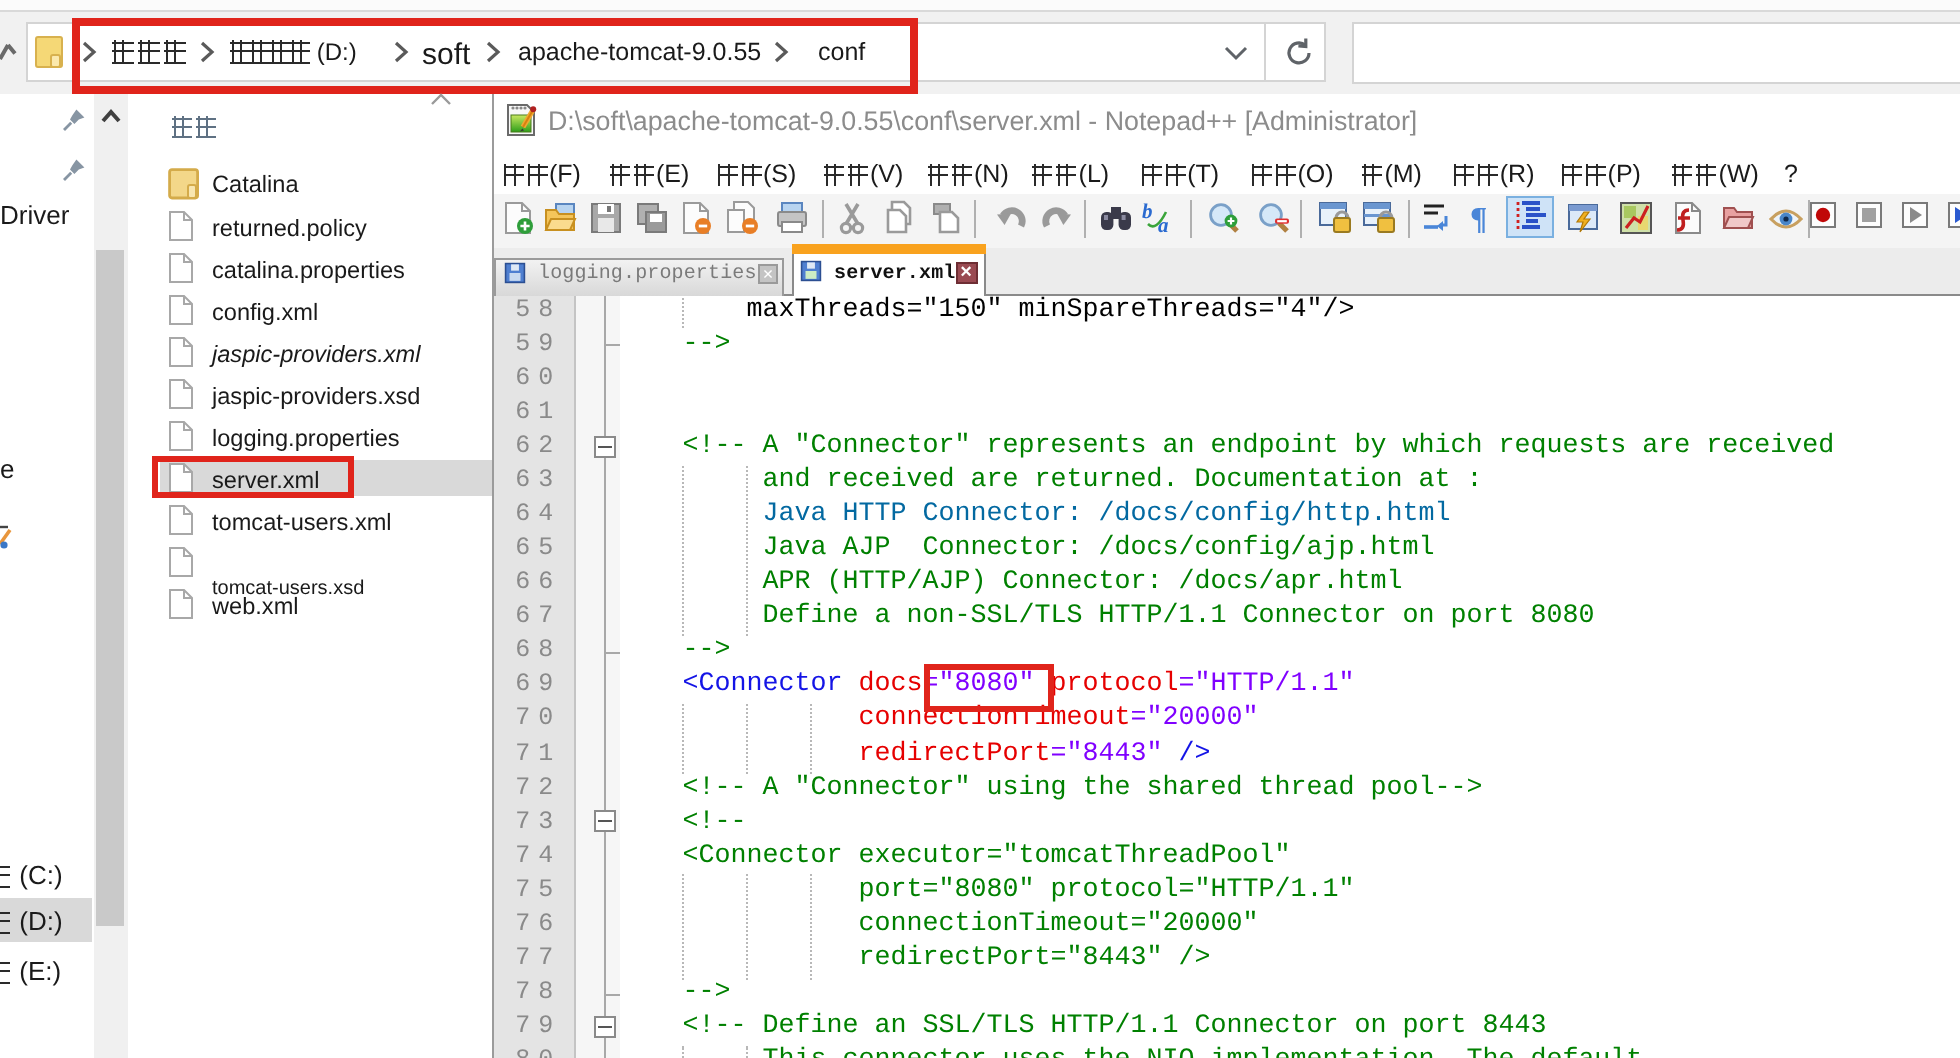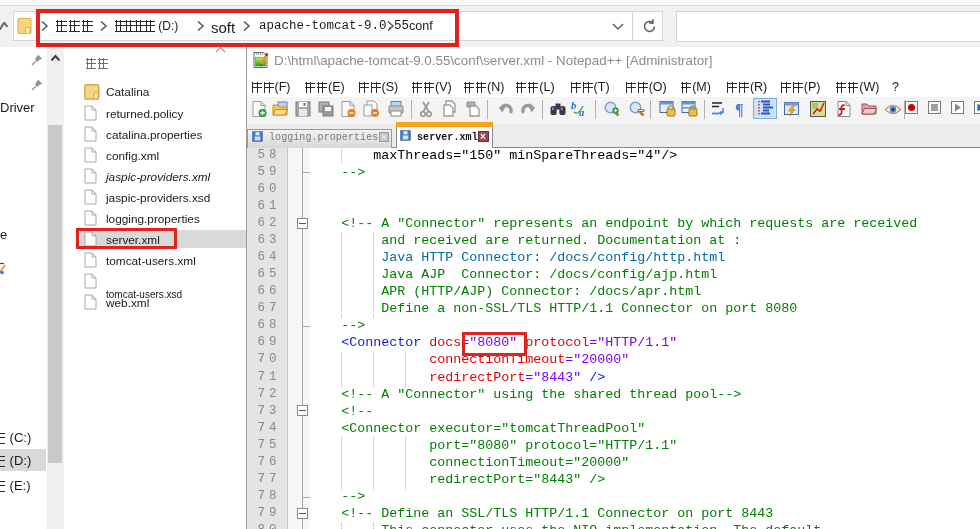--- a/index.html
+++ b/index.html
@@ -55,21 +55,21 @@
       <path d="M2 1.5 L7 6 L2 10.5" fill="none" stroke="#5a5a5a" stroke-width="1.6"></path>
     </svg>
     <div class="abs" style="left:115px;top:19px;font-size:12.5px;color:#1a1a1a;white-space:nowrap;"><span class="cj c10"></span><span class="cj c10"></span><span class="cj c10"></span><span class="cj c10"></span><span style="font-size:12px;"> (D:)</span></div>
     <svg class="abs" style="left:196px;top:20px;" width="9" height="12" viewBox="0 0 9 12">
       <path d="M2 1.5 L7 6 L2 10.5" fill="none" stroke="#5a5a5a" stroke-width="1.6"></path>
     </svg>
     <div class="abs" style="left:211px;top:19px;font-size:15px;color:#1a1a1a;white-space:nowrap;">soft</div>
     <svg class="abs" style="left:242px;top:20px;" width="9" height="12" viewBox="0 0 9 12">
       <path d="M2 1.5 L7 6 L2 10.5" fill="none" stroke="#5a5a5a" stroke-width="1.6"></path>
     </svg>
-    <div class="abs" style="left:259px;top:19px;font-size:12.5px;color:#1a1a1a;white-space:nowrap;font-family:Liberation Mono, monospace;">apache-tomcat-9.0.55</div>
+    <div class="abs" style="left:259px;top:19px;font-size:12.5px;color:#1a1a1a;white-space:nowrap;">apache-tomcat-9.0.55</div>
     <svg class="abs" style="left:386px;top:20px;" width="9" height="12" viewBox="0 0 9 12">
       <path d="M2 1.5 L7 6 L2 10.5" fill="none" stroke="#5a5a5a" stroke-width="1.6"></path>
     </svg>
     <div class="abs" style="left:409px;top:19px;font-size:12.5px;color:#1a1a1a;white-space:nowrap;">conf</div>
   </div>
 
 <svg class="abs" style="left:611px;top:22px;" width="14" height="9" viewBox="0 0 14 9">
   <path d="M2 2 L7 7 L12 2" fill="none" stroke="#5f6368" stroke-width="1.5"></path>
 </svg>
 
@@ -189,21 +189,21 @@
   <rect x="2.5" y="6.5" width="10" height="8.5" fill="url(#gg)" stroke="#4a7a1a" stroke-width="0.5"></rect>
   <circle cx="3.5" cy="3" r="0.8" fill="#888"></circle>
     <circle cx="5.5" cy="3" r="0.8" fill="#888"></circle>
   <circle cx="7.5" cy="3" r="0.8" fill="#888"></circle>
     <circle cx="9.5" cy="3" r="0.8" fill="#888"></circle>
   <path d="M8.5 12.5 L13.2 4.5" stroke="#f0a830" stroke-width="2.6"></path>
   <path d="M8.5 12.5 L13.2 4.5" stroke="#d88010" stroke-width="1" stroke-dasharray="0"></path>
   <circle cx="13.6" cy="3.6" r="1.5" fill="#b02020"></circle>
   <path d="M8.2 13.2 l-1.2 1.6 2 -0.6 Z" fill="#3a3a3a"></path>
 </svg>
-<div class="abs" style="left:274px;top:53px;font-size:13.4px;color:#8c8c8c;white-space:nowrap;">D:\html\apache-tomcat-9.0.55\conf\server.xml - Notepad++ [Administrator]</div>
+<div class="abs" style="left:274px;top:53px;font-size:13.4px;color:#8c8c8c;white-space:nowrap;">D:\soft\apache-tomcat-9.0.55\conf\server.xml - Notepad++ [Administrator]</div>
 
 <div id="menubar">
     <div class="abs" style="left:250.5px;top:80px;font-size:12.5px;color:#1a1a1a;white-space:nowrap;"><span class="cj sm"></span><span class="cj sm"></span>(F)</div>
     <div class="abs" style="left:304px;top:80px;font-size:12.5px;color:#1a1a1a;white-space:nowrap;"><span class="cj sm"></span><span class="cj sm"></span>(E)</div>
     <div class="abs" style="left:357.5px;top:80px;font-size:12.5px;color:#1a1a1a;white-space:nowrap;"><span class="cj sm"></span><span class="cj sm"></span>(S)</div>
     <div class="abs" style="left:411px;top:80px;font-size:12.5px;color:#1a1a1a;white-space:nowrap;"><span class="cj sm"></span><span class="cj sm"></span>(V)</div>
     <div class="abs" style="left:463px;top:80px;font-size:12.5px;color:#1a1a1a;white-space:nowrap;"><span class="cj sm"></span><span class="cj sm"></span>(N)</div>
     <div class="abs" style="left:515.3px;top:80px;font-size:12.5px;color:#1a1a1a;white-space:nowrap;"><span class="cj sm"></span><span class="cj sm"></span>(L)</div>
     <div class="abs" style="left:569.6px;top:80px;font-size:12.5px;color:#1a1a1a;white-space:nowrap;"><span class="cj sm"></span><span class="cj sm"></span>(T)</div>
     <div class="abs" style="left:624.7px;top:80px;font-size:12.5px;color:#1a1a1a;white-space:nowrap;"><span class="cj sm"></span><span class="cj sm"></span>(O)</div>

